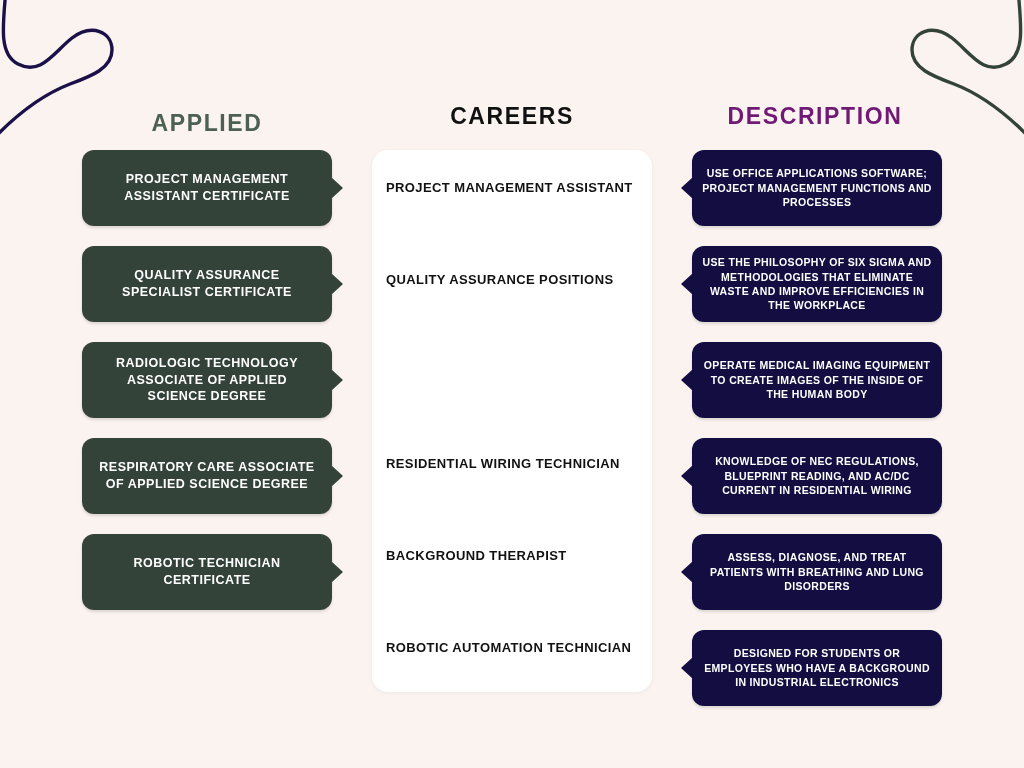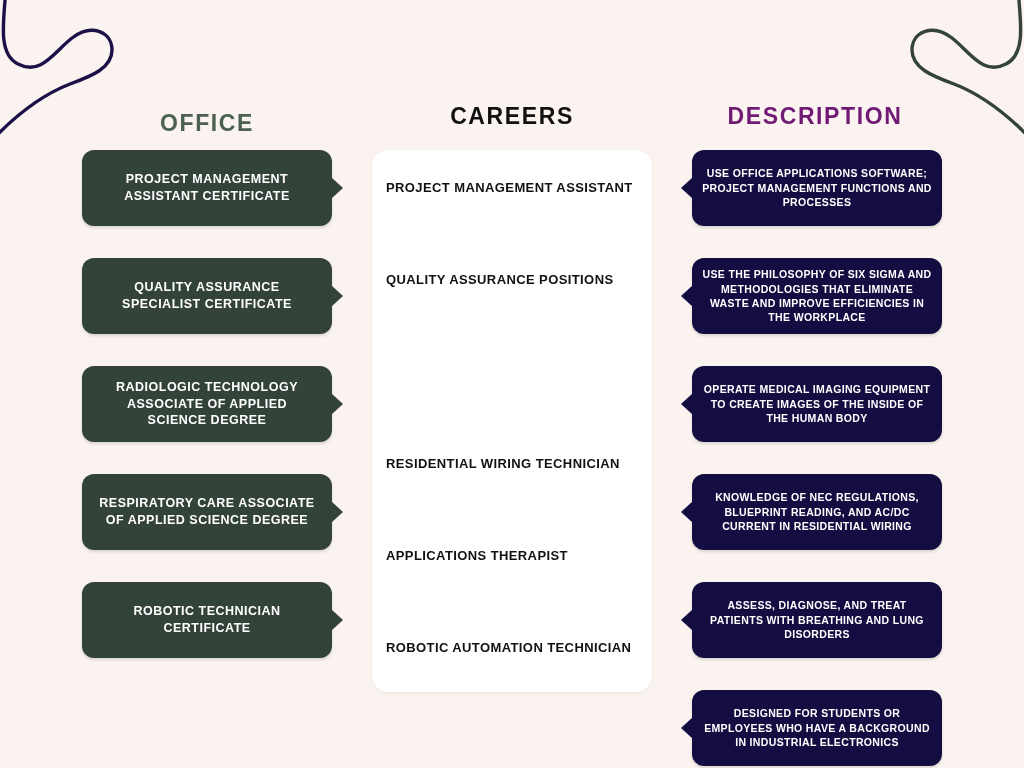--- a/index.html
+++ b/index.html
@@ -63,21 +63,21 @@
   .col {
     position: absolute;
     top: 0;
   }
   .col-left  { left: 82px;  width: 250px; }
   .col-right { left: 692px; width: 250px; }
 
   
   .row {
     height: 80px;
-    margin-bottom: 28px;
+    margin-bottom: 16px;
     position: relative;
   }
 
   
   .prog-card {
     position: relative;
     width: 250px;
     height: 76px;
     background: #34433A;
     border-radius: 12px;
@@ -177,21 +177,21 @@
   <path d="M10 -10 C 6 30, 4 55, 22 64 C 45 76, 58 52, 76 38 C 96 23, 116 32, 116 50
            C 116 68, 96 76, 74 84 C 48 94, 26 110, 2 134" stroke="#1B1048" stroke-width="3.4" stroke-linecap="round" fill="none"></path>
 </svg>
 
 <svg class="deco deco-right" width="140" height="145" viewBox="0 0 140 145" fill="none">
   <path d="M130 -10 C 134 30, 136 55, 118 64 C 95 76, 82 52, 64 38 C 44 23, 24 32, 24 50
            C 24 68, 44 76, 66 84 C 92 94, 114 110, 138 134" stroke="#34433A" stroke-width="3.4" stroke-linecap="round" fill="none"></path>
 </svg>
 
 <div class="headers">
-  <div class="col-header header-program">OFFICE</div>
+  <div class="col-header header-program">APPLIED</div>
   <div class="col-header header-careers">CAREERS</div>
   <div class="col-header header-description">DESCRIPTION</div>
 </div>
 
 <div class="board">
 
   <div class="col col-left">
     <div class="row">
       <div class="prog-card">
         <div class="prog-label">PROJECT MANAGEMENT ASSISTANT CERTIFICATE</div>
@@ -223,21 +223,21 @@
     <div class="career-row" style="top:0px">
       <div class="career-label">PROJECT MANAGEMENT ASSISTANT</div>
     </div>
     <div class="career-row" style="top:92px">
       <div class="career-label">QUALITY ASSURANCE POSITIONS</div>
     </div>
     <div class="career-row" style="top:276px">
       <div class="career-label">RESIDENTIAL WIRING TECHNICIAN</div>
     </div>
     <div class="career-row" style="top:368px">
-      <div class="career-label">APPLICATIONS THERAPIST</div>
+      <div class="career-label">BACKGROUND THERAPIST</div>
     </div>
     <div class="career-row" style="top:460px">
       <div class="career-label">ROBOTIC AUTOMATION TECHNICIAN</div>
     </div>
   </div>
 
   <div class="col col-right">
     <div class="row">
       <div class="desc-card">
         <div class="desc-label">USE OFFICE APPLICATIONS SOFTWARE;  PROJECT MANAGEMENT FUNCTIONS AND PROCESSES</div>

